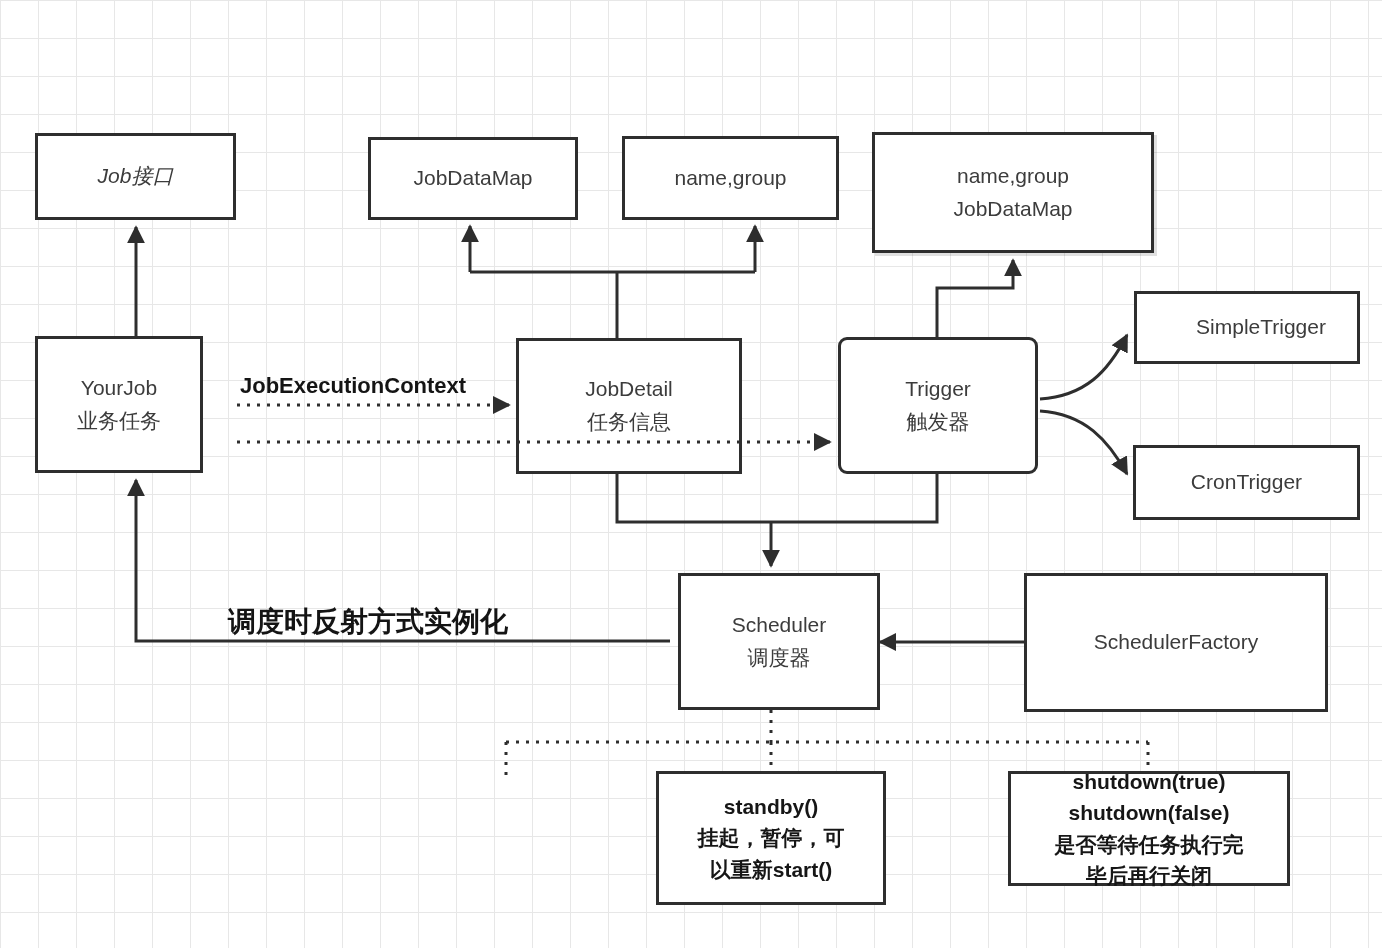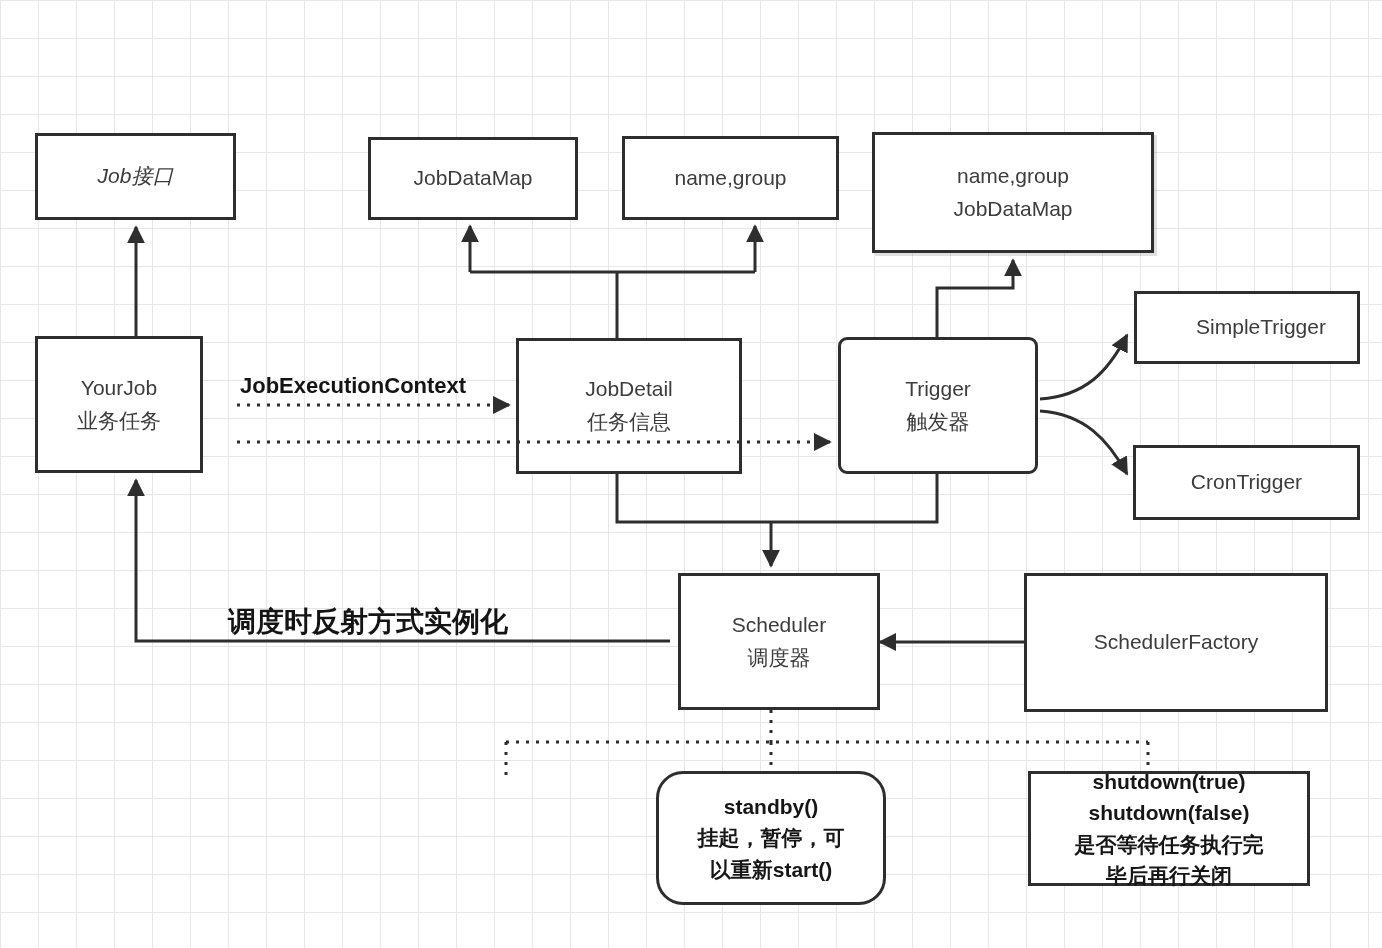--- a/index.html
+++ b/index.html
@@ -33,22 +33,22 @@
   #n-name-group        { left:622px;  top:136px; width:217px; height:84px; }
   #n-name-group-map    { left:872px;  top:132px; width:282px; height:121px; }
   #n-your-job          { left:35px;   top:336px; width:168px; height:137px; }
   #n-job-detail        { left:516px;  top:338px; width:226px; height:136px; }
   #n-trigger           { left:838px;  top:337px; width:200px; height:137px;border-radius:9px; }
   #n-simple-trigger    { left:1134px; top:291px; width:226px; height:73px;padding-left:28px; }
   #n-cron-trigger      { left:1133px; top:445px; width:227px; height:75px;text-align:right; }
   #n-scheduler         { left:670px;  top:573px; width:202px; height:137px;margin-left:8px; }
   #n-scheduler-factory { left:1024px; top:573px; width:304px; height:139px; }
   #n-start             { left:414px;  top:778px; width:183px; height:70px; }
-  #n-standby           { left:656px;  top:771px; width:230px; height:134px; line-height:1.5;border-radius:27px; }
-  #n-shutdown          { left:1008px; top:771px; width:282px; height:115px; line-height:1.5;margin-left:20px; }
+  #n-standby           { left:656px;  top:771px; width:230px; height:134px; line-height:1.5; }
+  #n-shutdown          { left:1008px; top:771px; width:282px; height:115px; line-height:1.5; }
 
   svg.wires {
     position:absolute; left:0; top:0; z-index:2; pointer-events:none;
   }
   .edge { fill:none; stroke:var(--arrow,#2e2e2e); stroke-width:3; }
   .dotted { stroke-dasharray:3 7; stroke-linecap:butt; }
   #ah path { fill:var(--arrow,#2e2e2e); }
 
   .edge-label {
     position:absolute; z-index:3;

